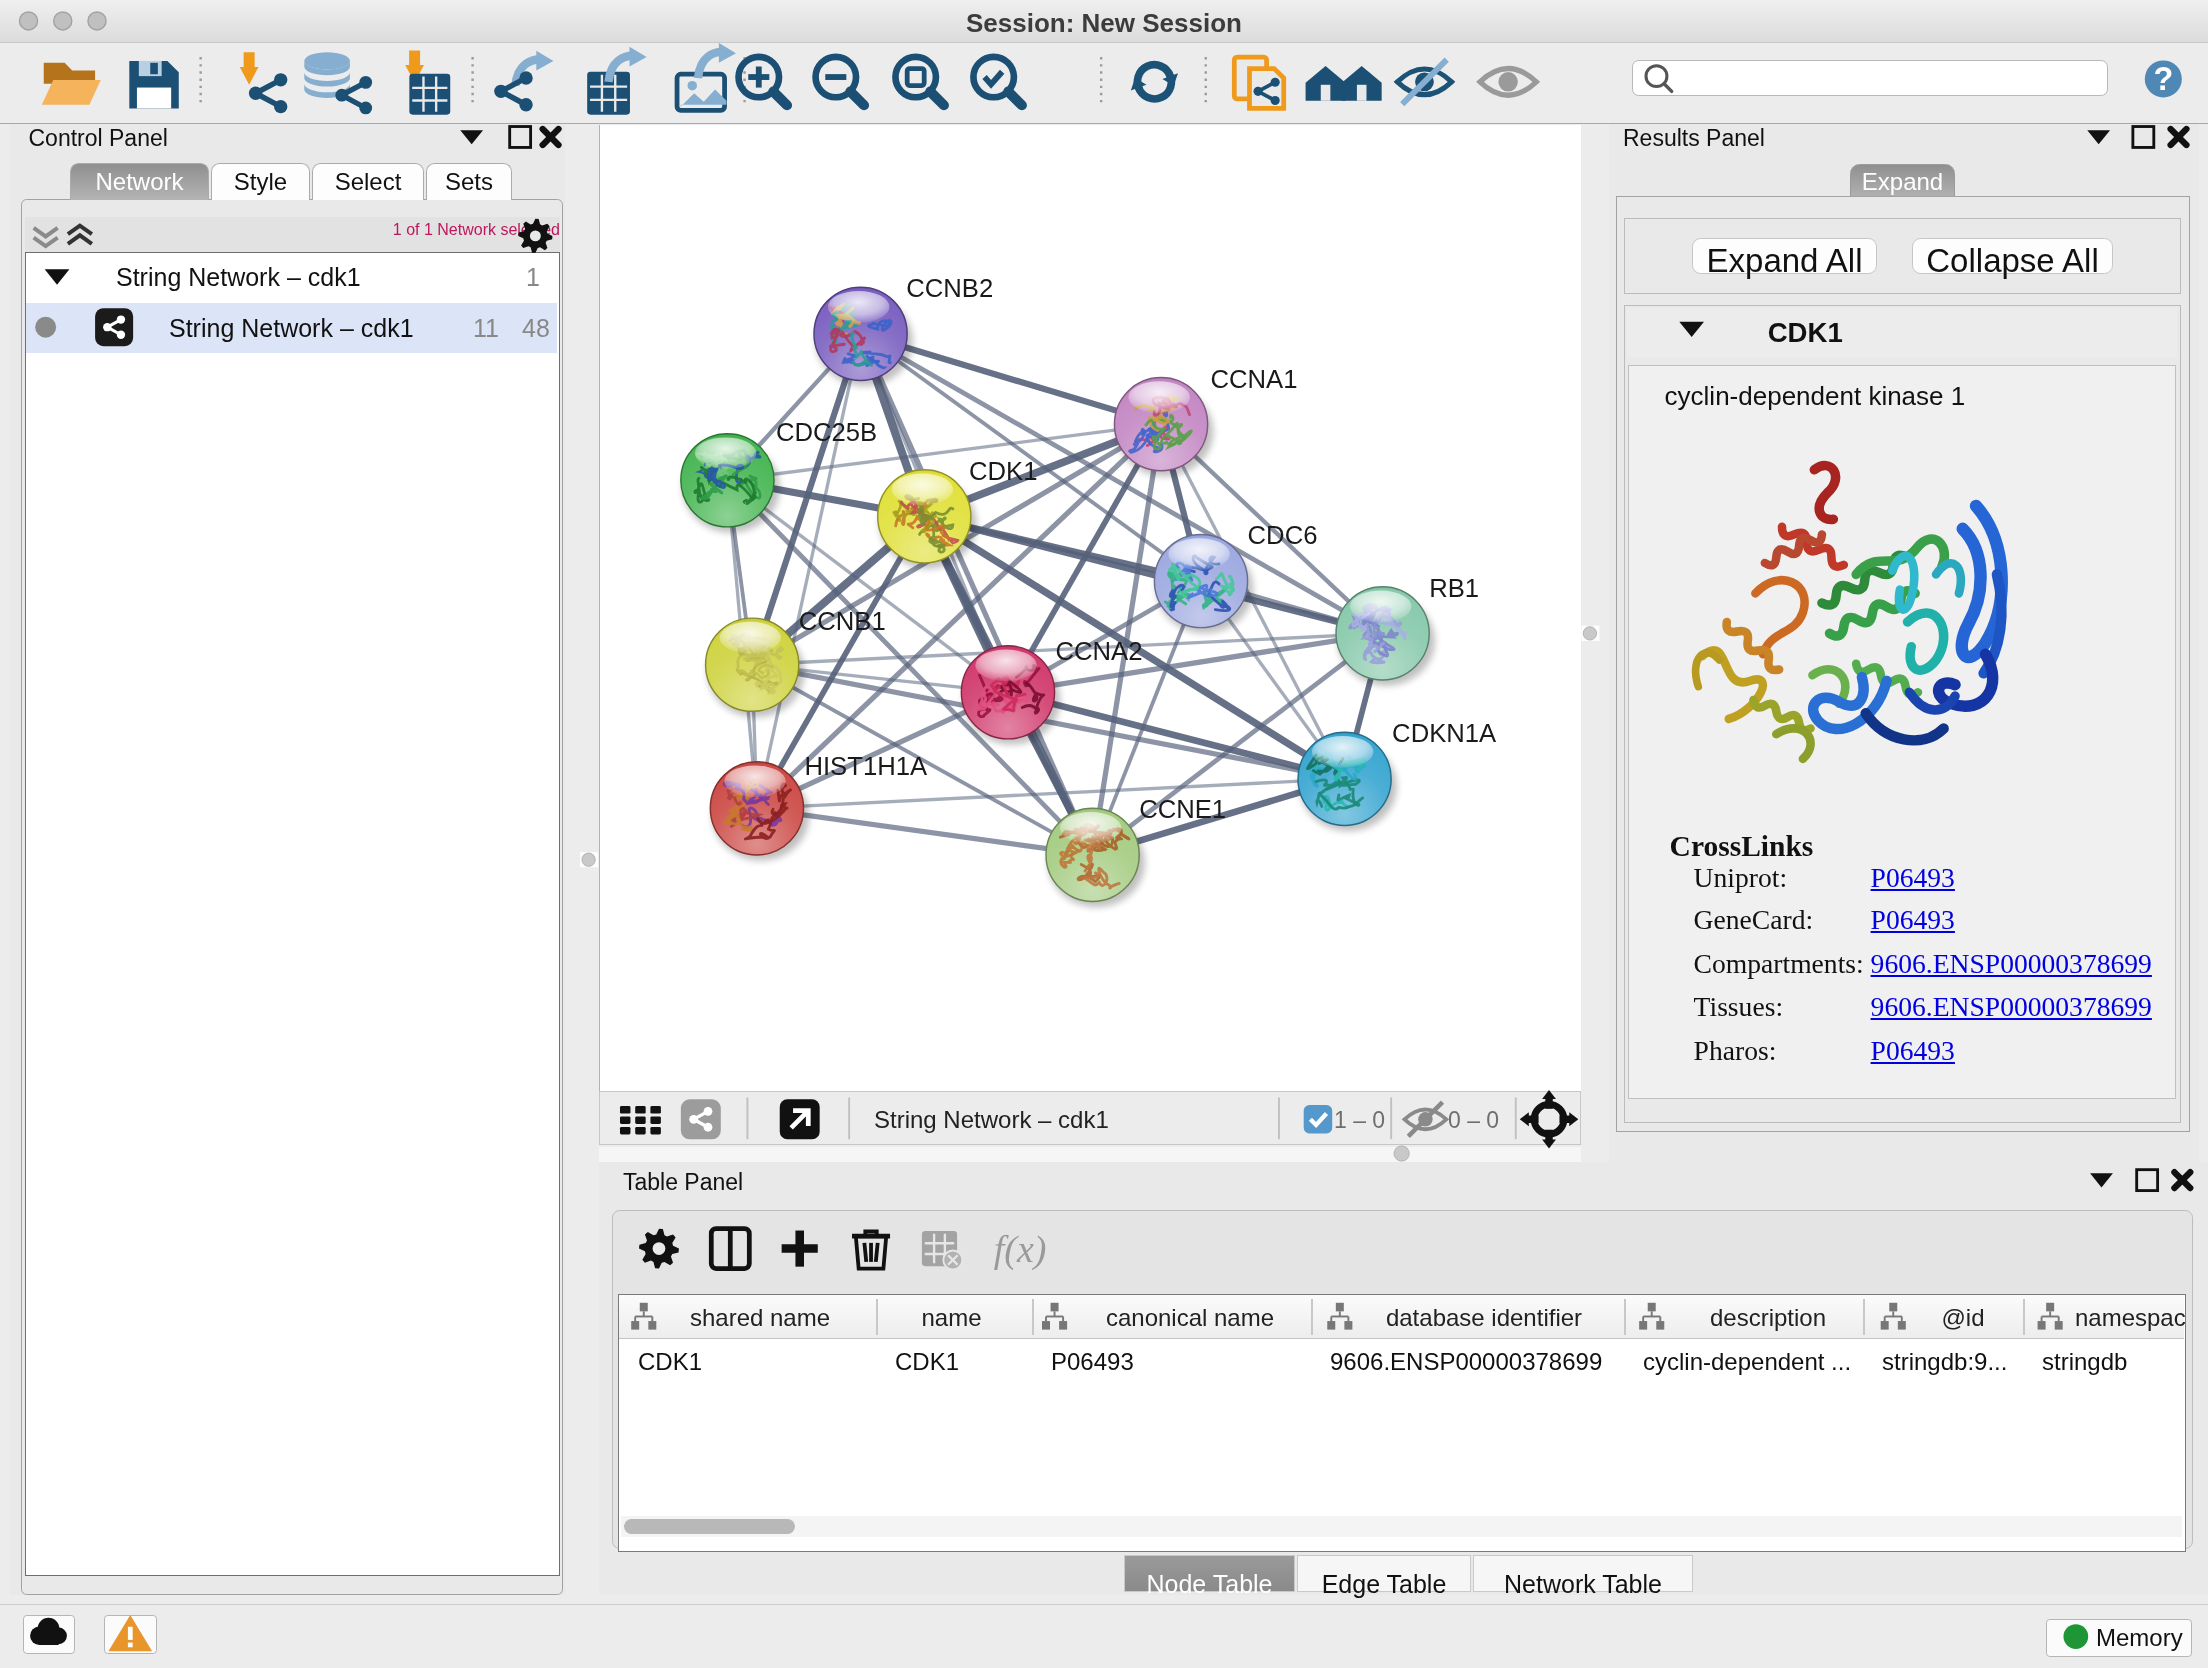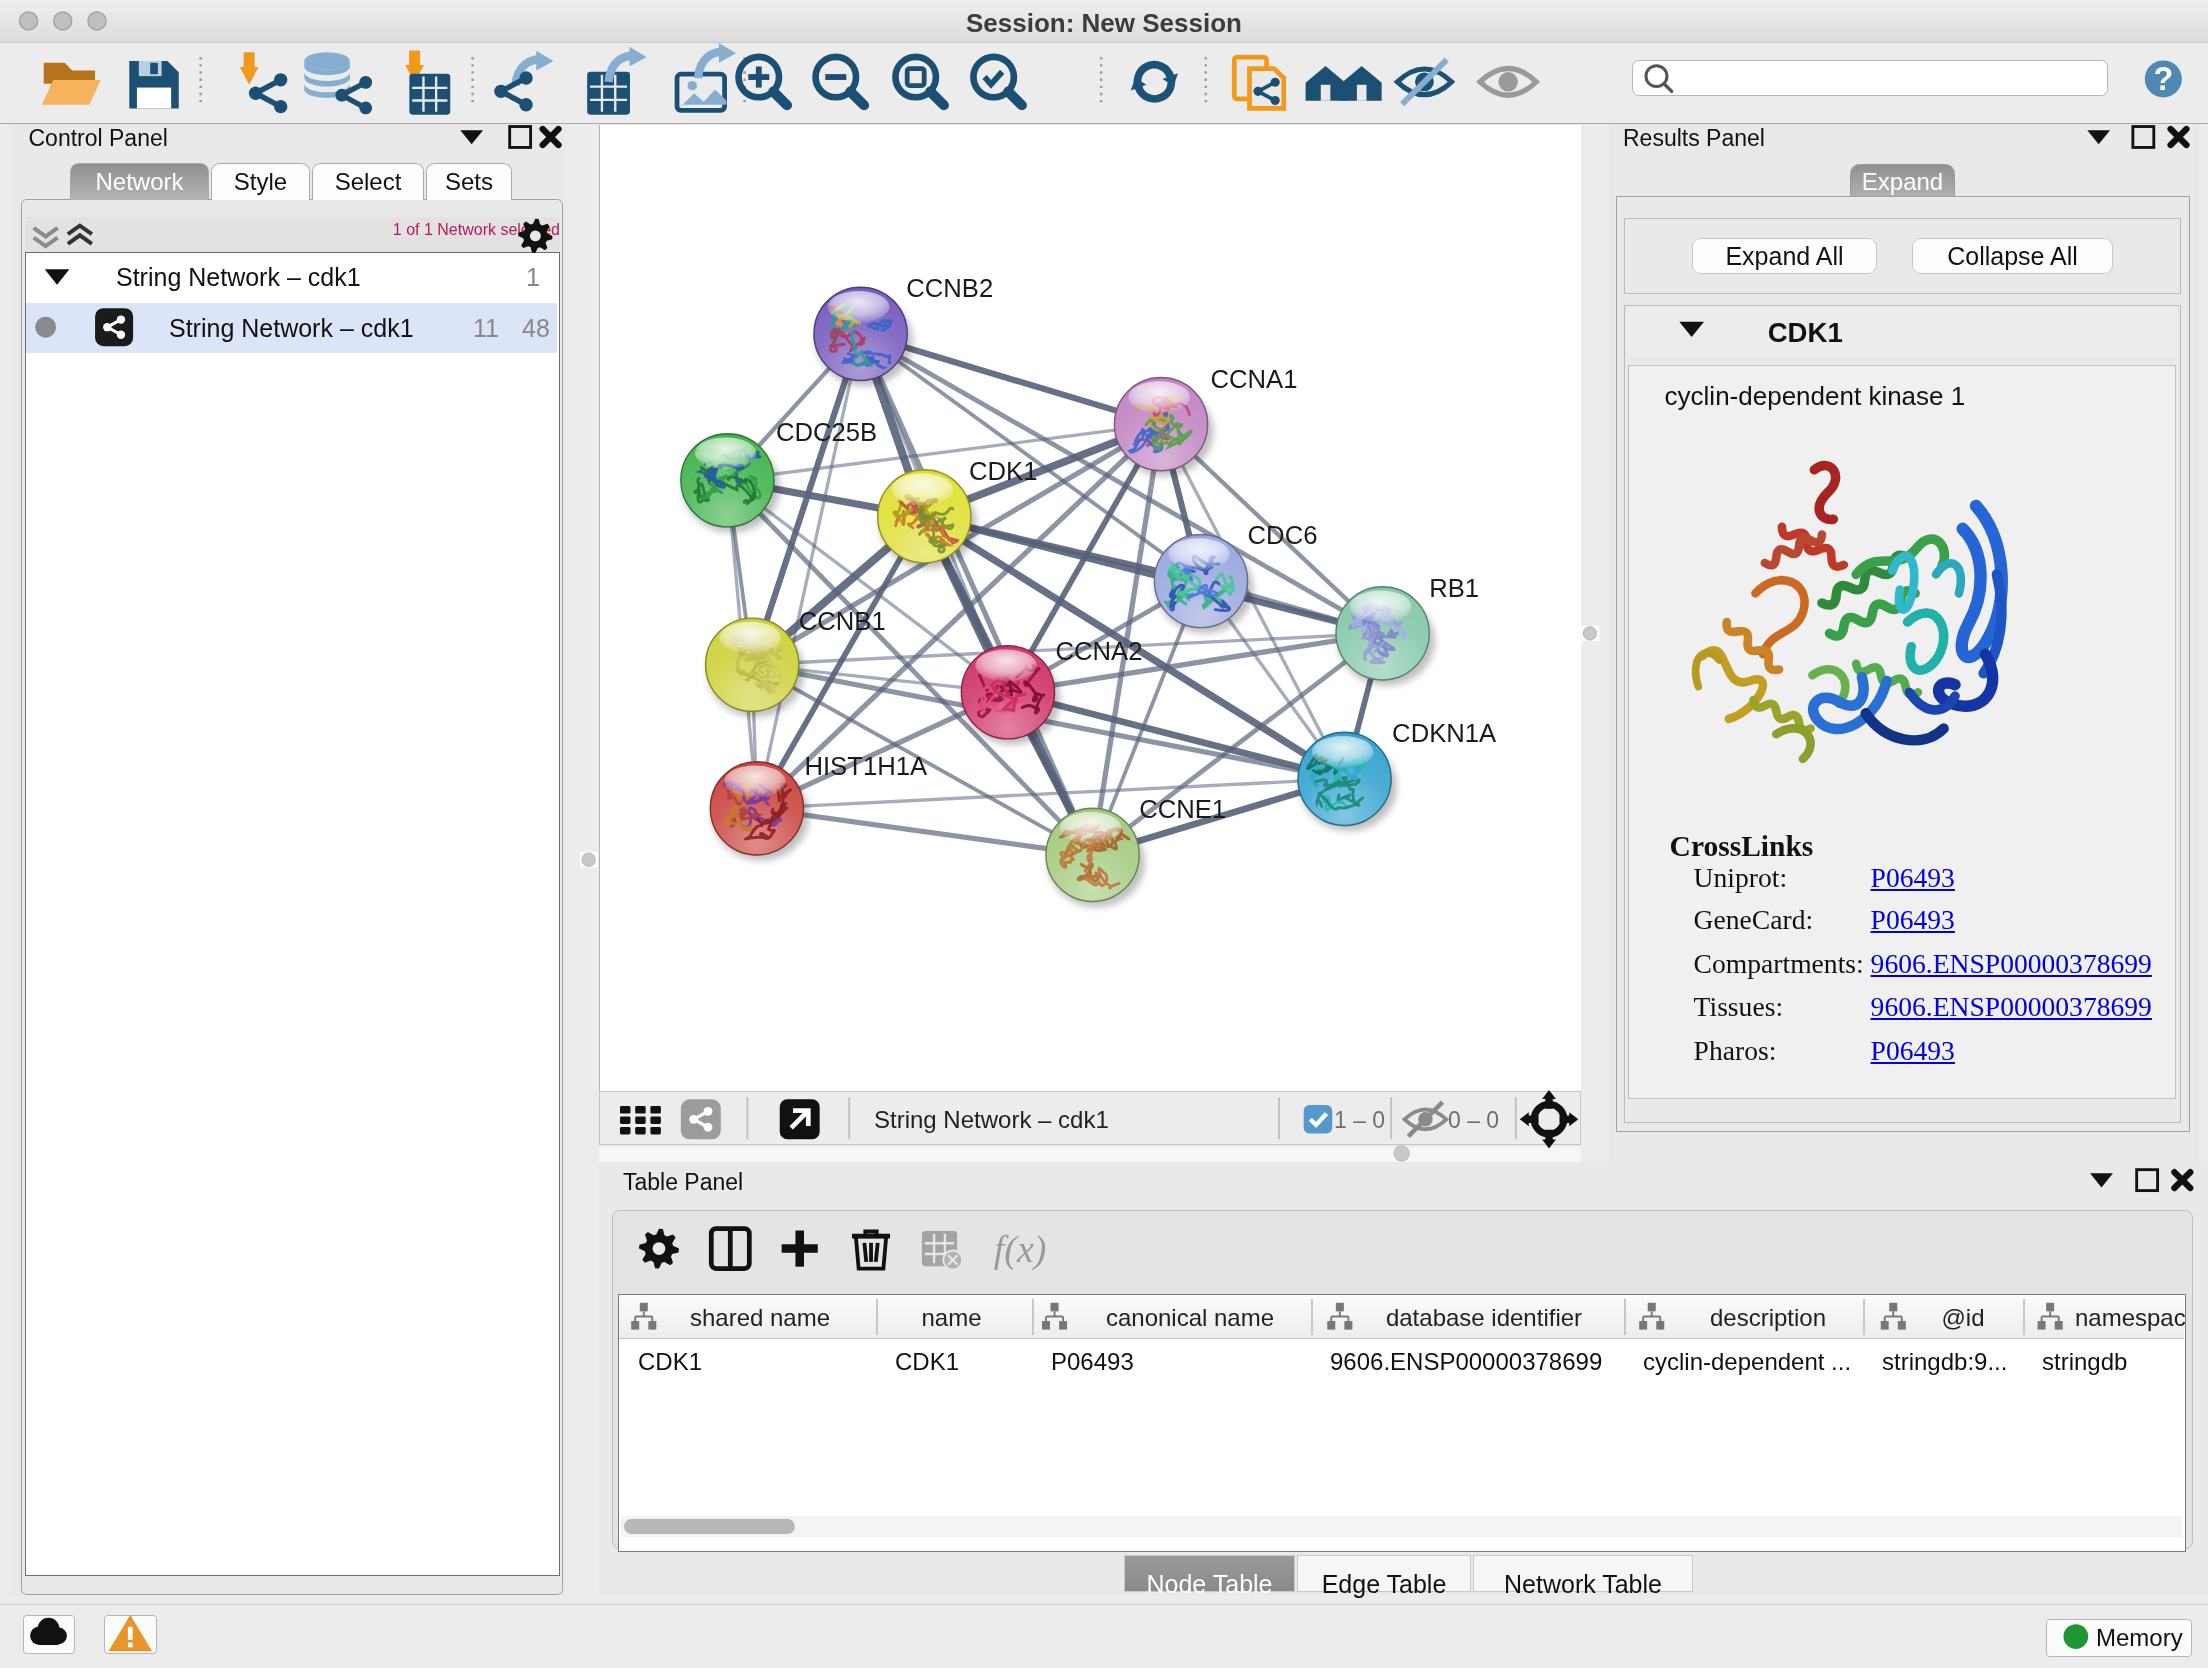--- a/index.html
+++ b/index.html
@@ -19,21 +19,21 @@
 #cp-bar { left:25px; top:217px; width:535px; height:35px; background:#e2e2e2; font-size:16px; text-align:right; padding-top:3.8px; color:#be185d;}
 #cp-list { left:25px; top:252px; width:535px; height:1324px; background:#fff; border:1.9px solid #6e6e6e; }
 .row1 { position:absolute; left:0; top:0; width:531px; height:49px; font-size:25px; color:#111; }
 .rowsel { position:absolute; left:0; top:50px; width:531px; height:50px; background:#dbe5f7; font-size:25px; color:#111; }
 #netview { left:599px; top:125px; width:982px; height:966px; background:#fff; border-left:1.9px solid #b2b2b2;}
 #netbar { left:599px; top:1091px; width:982px; height:54px; background:#ececec; border:1.9px solid #c6c6c6; font-size:24px; color:#222;}
 #rpanel { left:1609px; top:124px; width:590px; height:1039px; }
 #r-box { left:1616px; top:196px; width:574px; height:936px; border:1.9px solid #a2a2a2; background:#e9e9e9; }
 #r-sub1 { left:6.7px; top:21px; width:557px; height:76px; border:1.9px solid #bbb; }
 #r-sub2 { left:6.7px; top:108px; width:557px; height:818px; border:1.9px solid #bbb; }
-.btn { position:absolute; background:#fdfdfd; border:1.9px solid #c6c6c6; border-radius:8.6px; font-size:25px;
+.btn { position:absolute; background:#fdfdfd; border:1.9px solid #c6c6c6; border-radius:8.6px; font-size:33px;
   text-align:center; color:#111; }
 #r-content { left:2.9px; top:59px; width:548px; height:734px; border:1.9px solid #c0c0c0; background:#f0f0f0; }
 #stringtab { left:1850px; top:164px; width:105px; height:35px; background:linear-gradient(#909090,#b2b2b2);
   border:1.9px solid #9a9a9a; border-radius:9.5px 9.5px 0 0; color:#fff; font-size:24px; text-align:center; padding-top:2.9px;}
 .serif { font-family:"Liberation Serif",serif; }
 #tpanel { left:599px; top:1162px; width:1609px; height:433px; }
 #t-toolbox { left:612px; top:1210px; width:1581px; height:339px; background:#e4e4e4; border:1.9px solid #bdbdbd; border-radius:7.6px;}
 #t-table { left:618px; top:1294px; width:1568px; height:258px; background:#fff; border:1.9px solid #7a7a7a; overflow:hidden; }
 #t-header { position:absolute; left:0; top:0; width:1565px; height:44px; background:linear-gradient(#fbfbfb,#ededed);
   border-bottom:1.9px solid #c4c4c4; font-size:24px; color:#222; }

